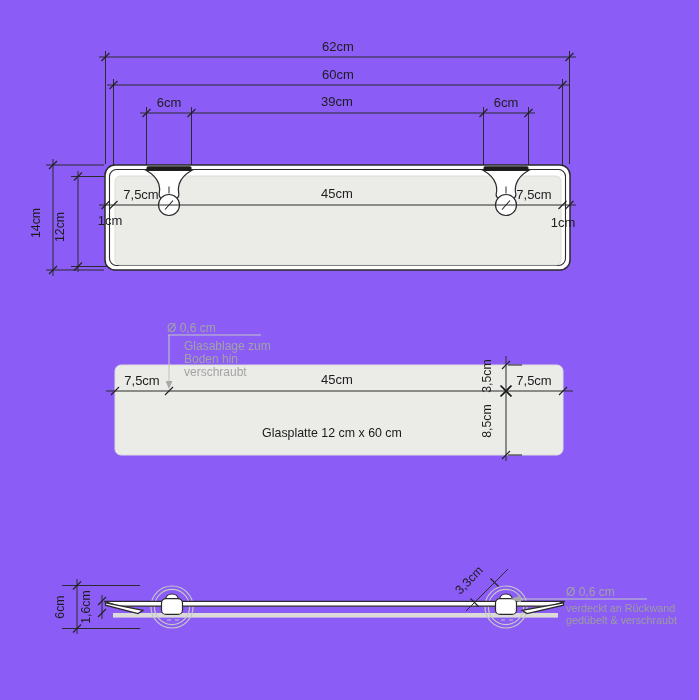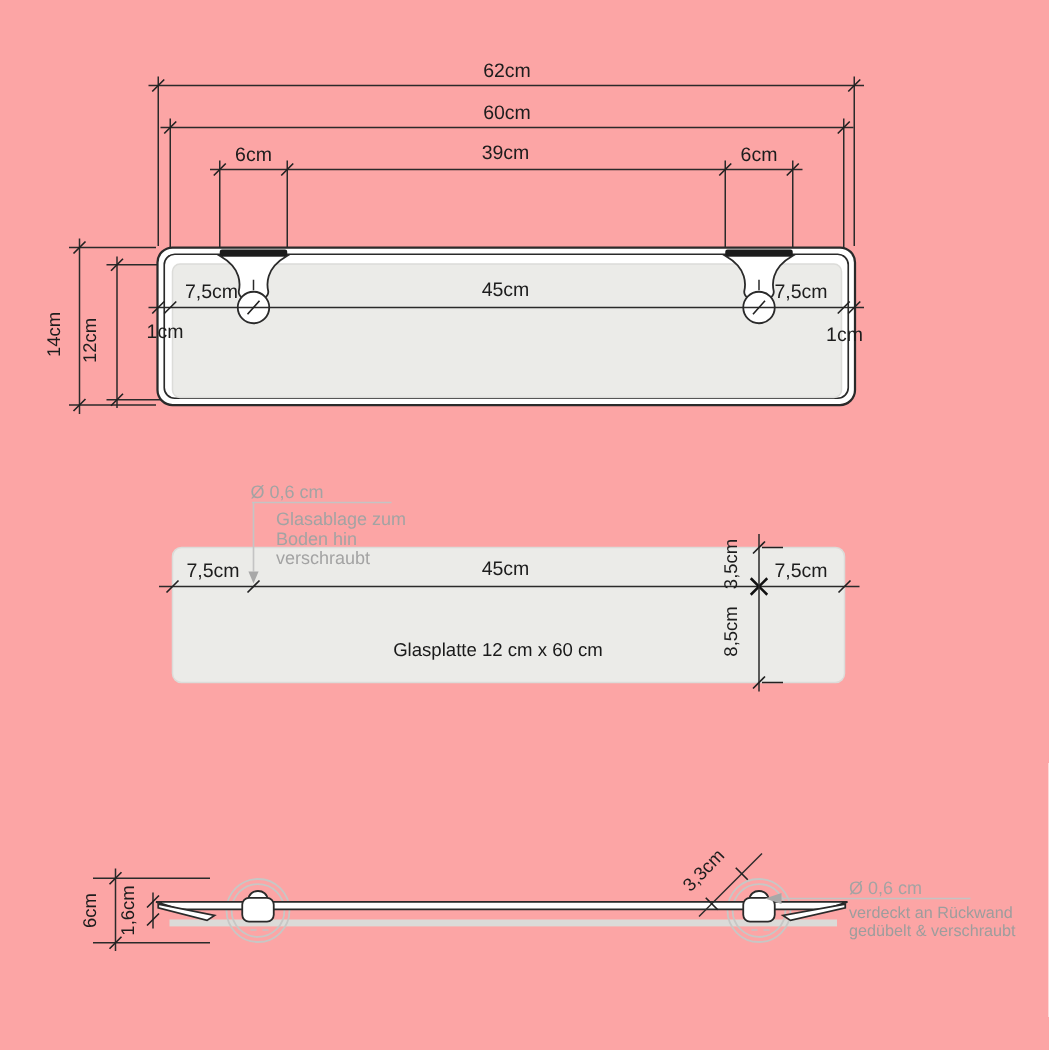--- a/index.html
+++ b/index.html
@@ -1,16 +1,16 @@
 <!DOCTYPE html>
 <html><head>
 <meta charset="utf-8">
 <style>
   html,body{margin:0;padding:0;background:#ffffff;}
-  #stage{position:relative;width:699px;height:700px;background:#fca5a5;overflow:hidden;
+  #stage{position:relative;width:699px;height:700px;background:#8b5cf6;overflow:hidden;
          font-family:"Liberation Sans", sans-serif;}
   svg{display:block;}
   .ln{stroke:#2a2a2a;stroke-width:1;fill:none;}
   .frame{stroke:#2a2a2a;fill:#ffffff;}
   .glass{fill:#ebebe8;stroke:#dcdcd9;stroke-width:1;}
   .dim{stroke:#2a2a2a;stroke-width:1;fill:none;}
   .tick{stroke:#222222;stroke-width:1.1;fill:none;}
   .tickbold{stroke:#111111;stroke-width:1.7;fill:none;}
   .darkbar{fill:#1c1c1c;stroke:none;}
   .whitepart{fill:#ffffff;stroke:#2a2a2a;stroke-width:1.2;}

